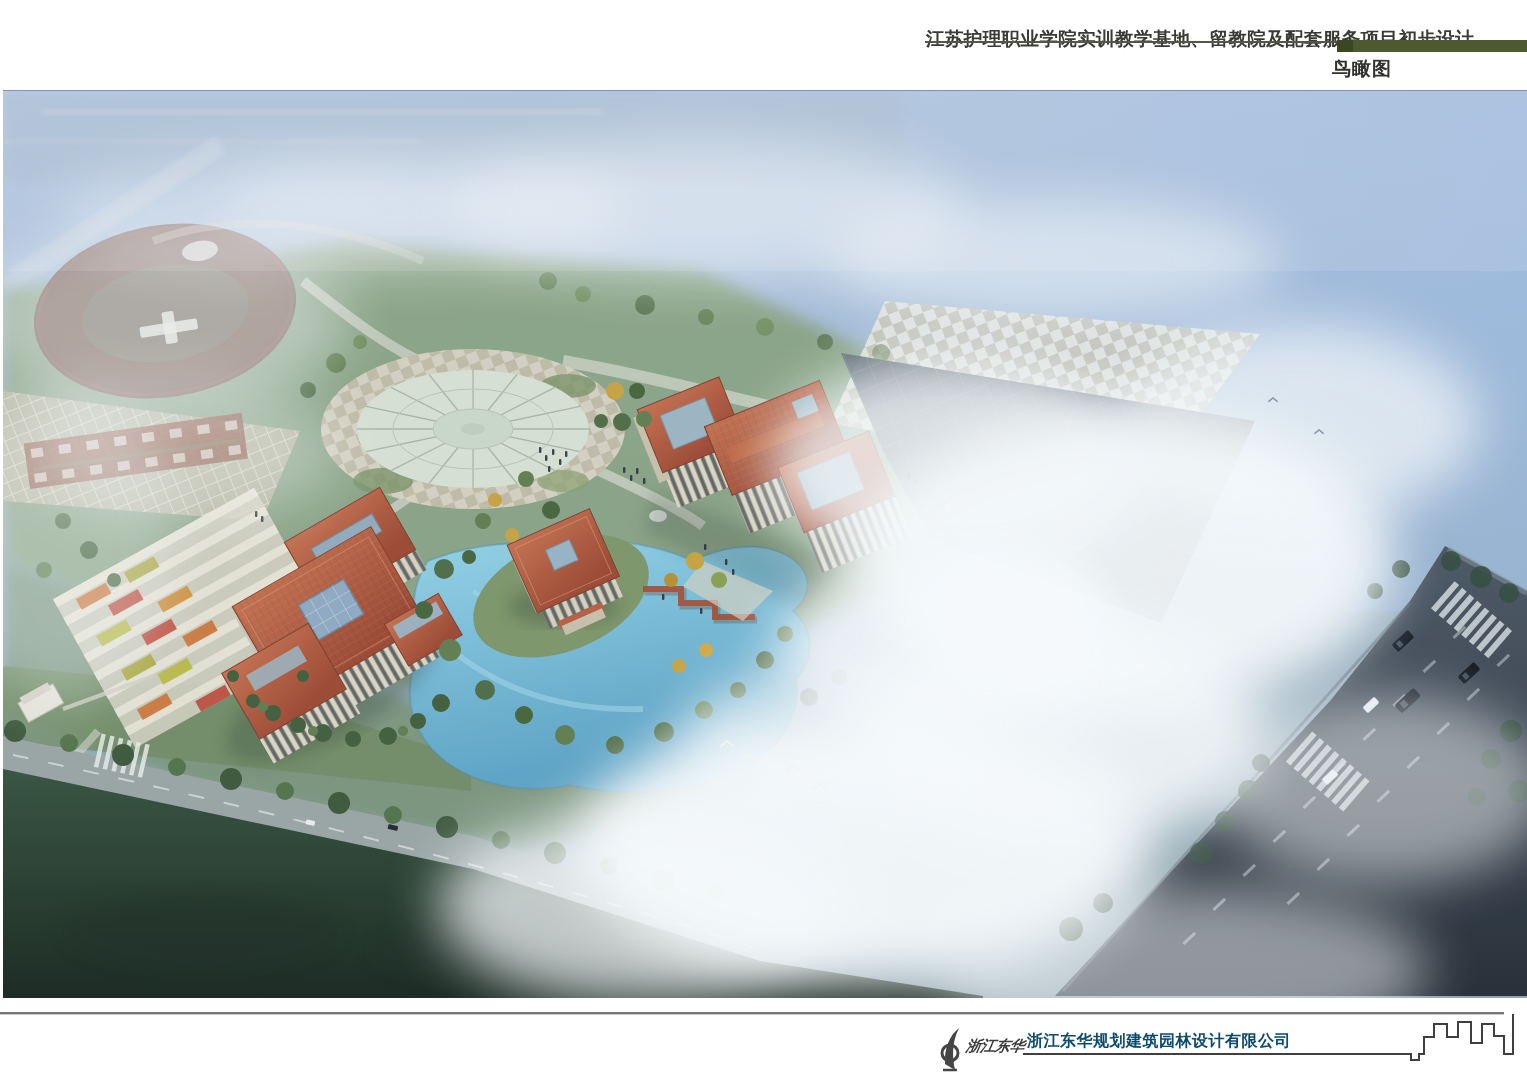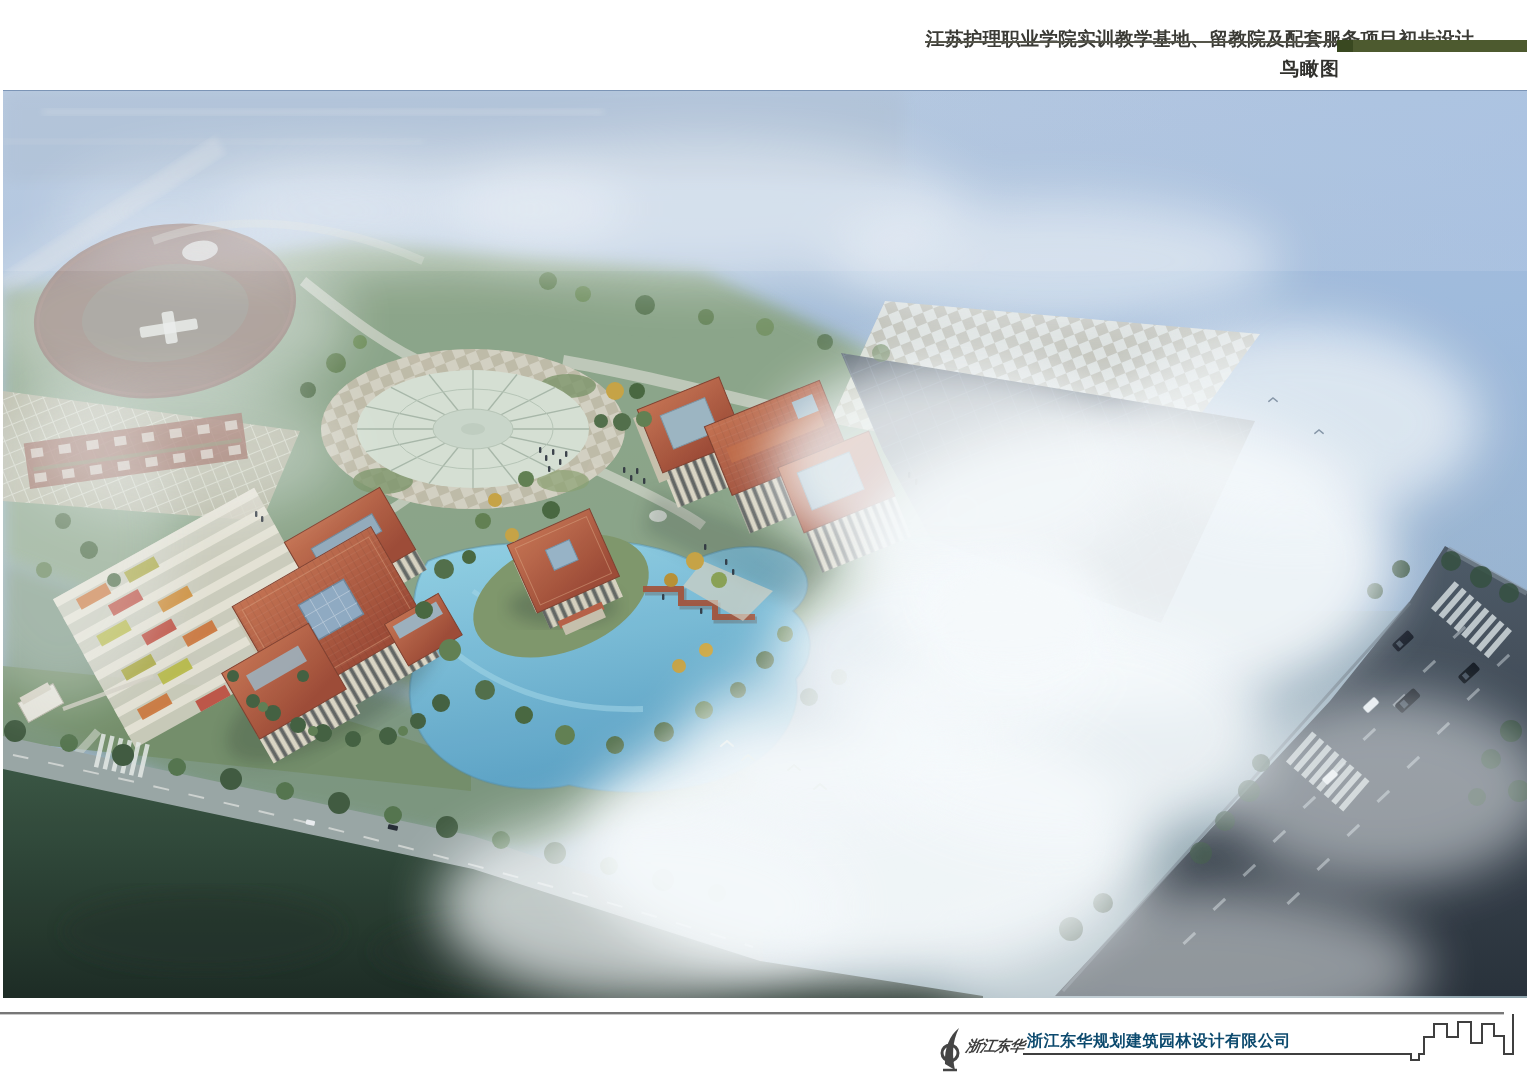--- a/index.html
+++ b/index.html
@@ -5,21 +5,21 @@
   html,body{margin:0;padding:0;width:1527px;height:1080px;background:#ffffff;overflow:hidden;
     font-family:"Liberation Sans","DejaVu Sans",sans-serif;}
   .abs{position:absolute;}
   .page{position:absolute;inset:0;background:#ffffff;}
 
   
   .title{left:926px;top:26px;font-size:18.5px;font-weight:600;color:#3a3a35;letter-spacing:.4px;white-space:nowrap;}
   .title-rule{left:925px;top:41px;width:412px;height:2px;background:#55554a;}
   .accent-bar{left:1337px;top:40px;width:190px;height:12px;
     background:linear-gradient(90deg,#394820 0 16px,#4d5a2f 16px);}
-  .view-label{left:1280px;top:56px;font-size:19px;font-weight:600;color:#30302c;letter-spacing:1px;}
+  .view-label{left:1332px;top:56px;font-size:19px;font-weight:600;color:#30302c;letter-spacing:1px;}
 
   
   .render{left:3px;top:90px;width:1524px;height:907px;background:#a7bedd;
     border-top:1px solid rgba(90,115,150,.55);}
   .render svg{display:block;width:100%;height:100%;}
 
   
   .footer-rule{left:0;top:1012px;width:1504px;height:3px;
     background:linear-gradient(to bottom,#777 0 2px,#c9c9c9 2px 3px);}
   .logo-glyph{left:933px;top:1026px;width:34px;height:46px;}

